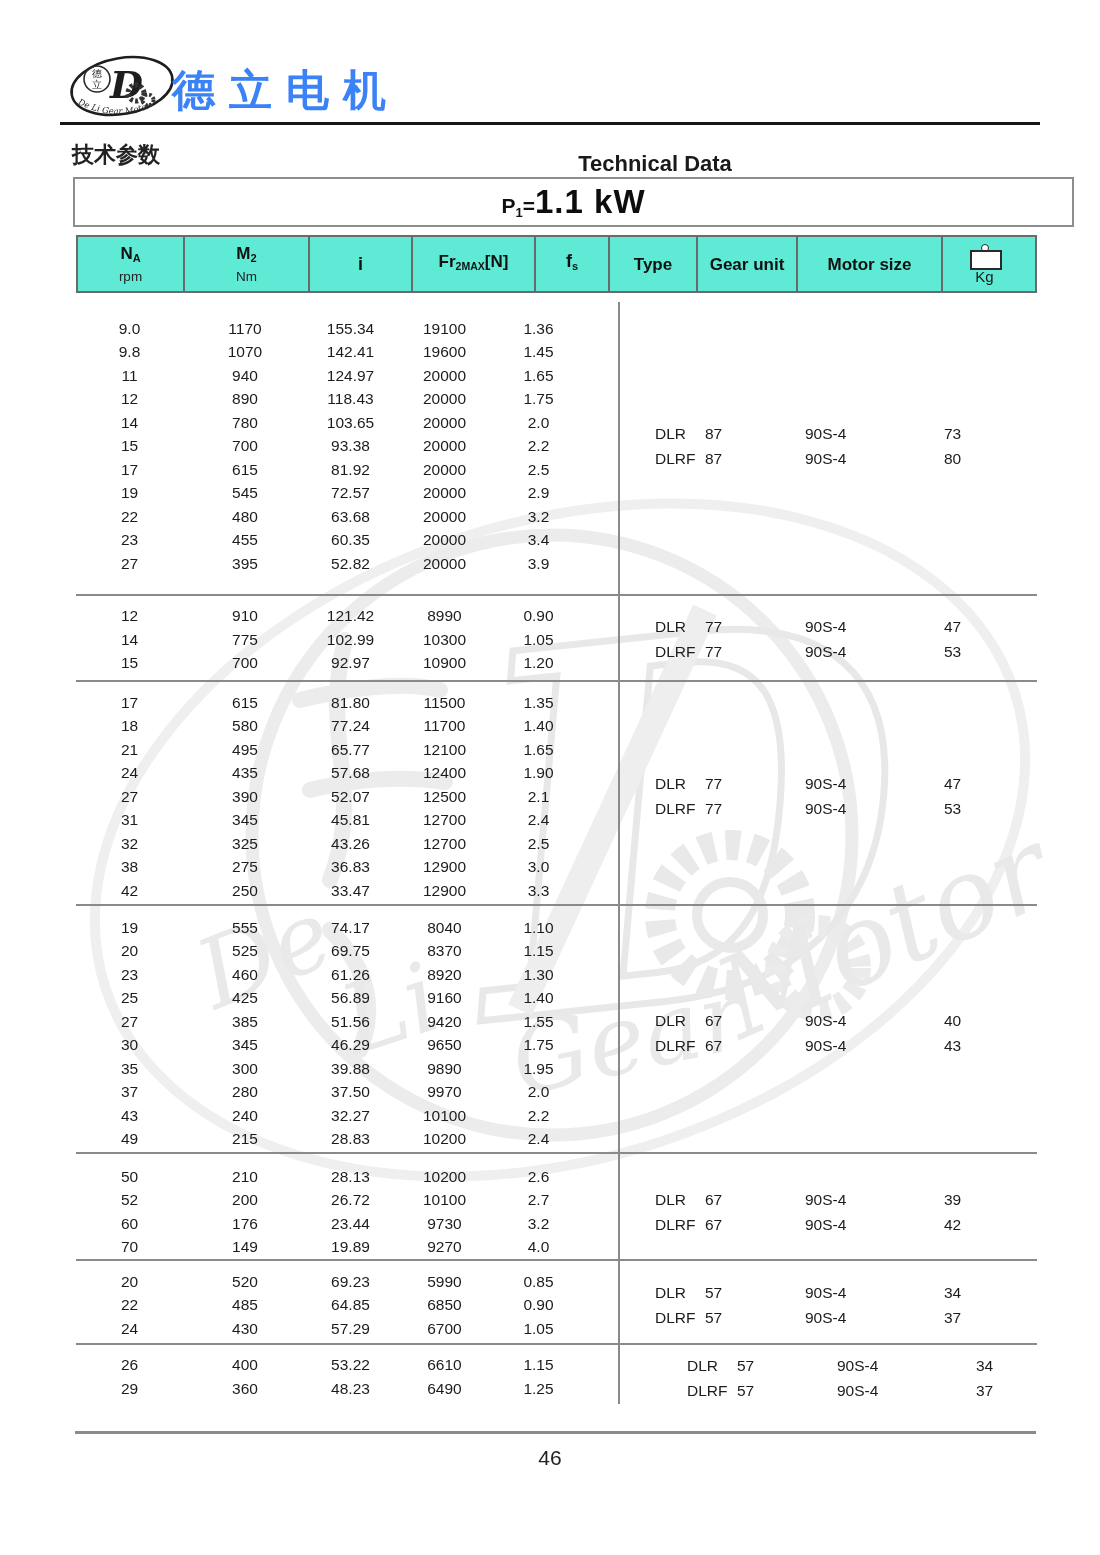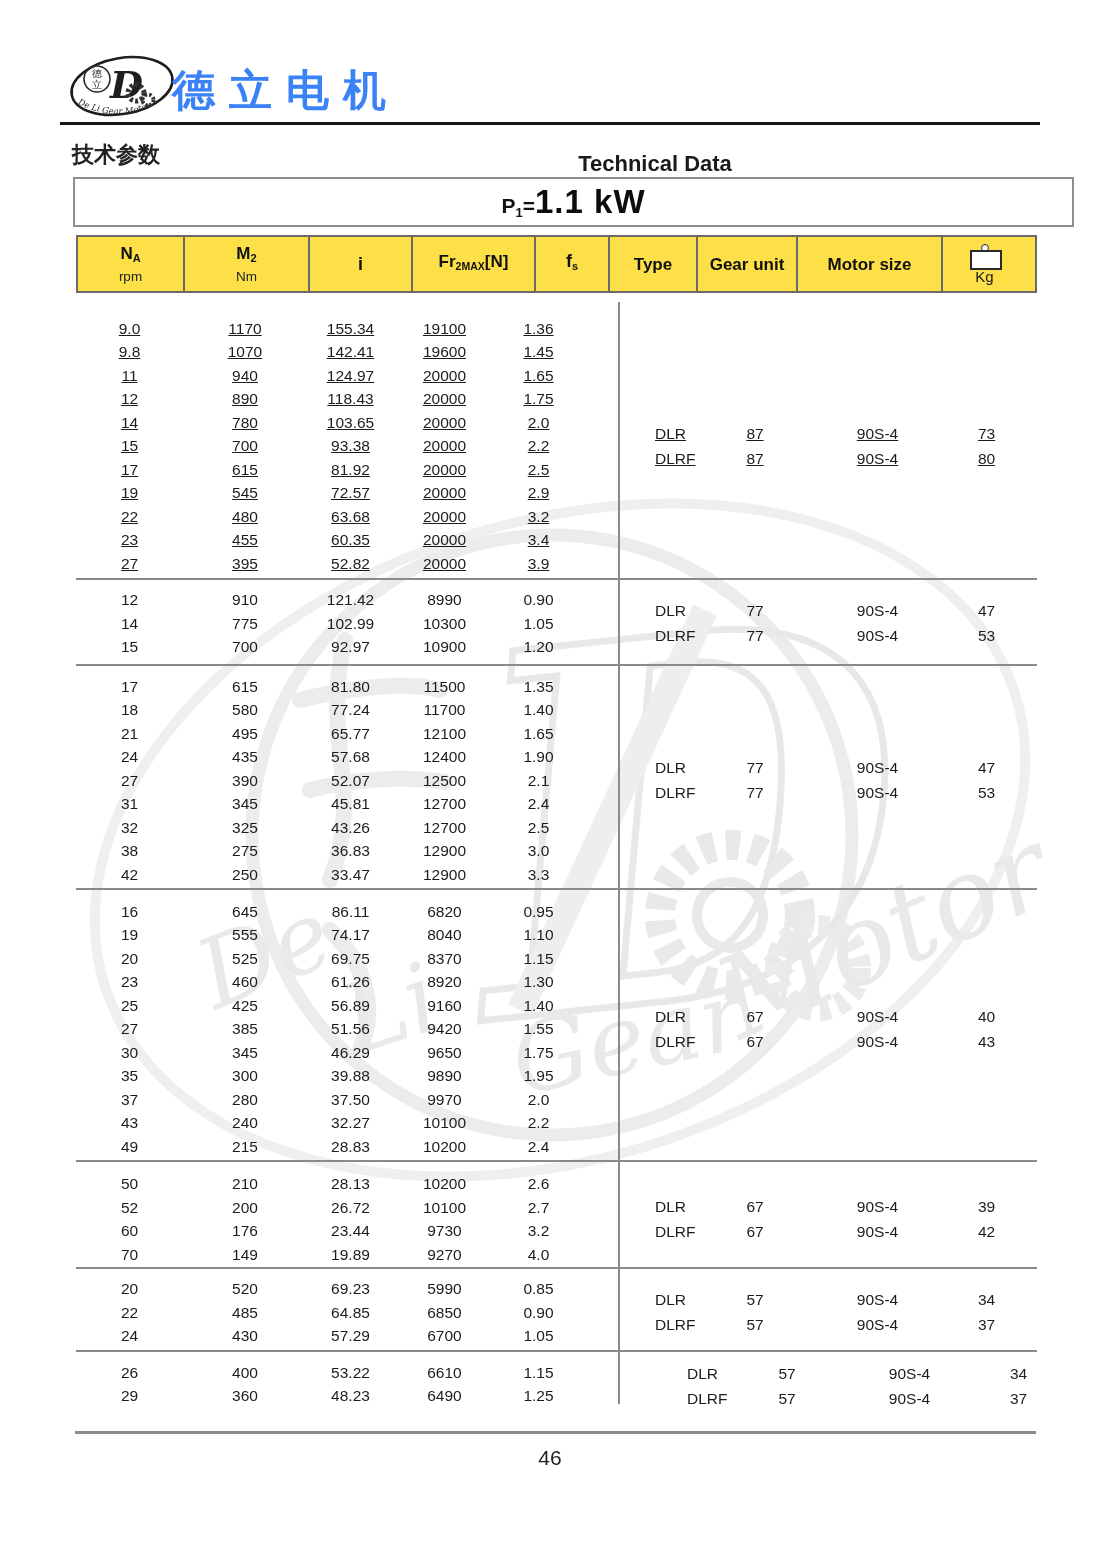--- a/index.html
+++ b/index.html
@@ -20,21 +20,21 @@
 
   
   .title-box{position:absolute;left:73px;top:177px;width:1001px;height:50px;box-sizing:border-box;
              border:2px solid #8d8d8d;background:#fff;text-align:center;line-height:45px;}
   .p-pre{font-size:21px;font-weight:bold;color:#111;}
   .p-sub{font-size:13px;font-weight:bold;vertical-align:-4px;}
   .p-big{font-size:33px;font-weight:bold;letter-spacing:1px;color:#0d0d0d;}
 
   
   .thead{position:absolute;left:76px;top:235px;width:961px;height:58px;box-sizing:border-box;
-         border:2px solid #6a6a6a;display:flex;background:#fde047;}
+         border:2px solid #6a6a6a;display:flex;background:#5eead4;}
   .hcell{box-sizing:border-box;border-right:2px solid #6a6a6a;display:flex;flex-direction:column;
          align-items:center;justify-content:center;text-align:center;}
   .hcell:last-child{border-right:none;}
   .h-main{font-size:17px;font-weight:bold;color:#111;line-height:19px;}
   .h-sub{font-size:11px;font-weight:bold;vertical-align:-3px;}
   .h-frsub{font-size:10.5px;font-weight:bold;vertical-align:-3px;}
   .h-unit{font-size:13.5px;color:#222;line-height:15px;margin-top:1px;}
   .w-na{width:107px}.w-m2{width:125px}.w-i{width:103px}.w-fr{width:123px}.w-fs{width:74px}
   .w-type{width:88px}.w-gear{width:100px}.w-motor{width:145px}.w-kg{width:83px}
   .kgicon{position:relative;width:30px;height:24px;margin-bottom:1px;}
@@ -51,21 +51,21 @@
   .g-left{width:542px;}
   .g-right{width:417px;display:flex;flex-direction:column;justify-content:center;}
   .drow{display:flex;height:23.5px;align-items:center;}
   .drow div{text-align:center;font-size:15.5px;color:#1c1c1c;}
   .c-na{width:107px;}
   .c-m2{width:134px;position:relative;left:-5px;}
   .c-i{width:103px;position:relative;left:-18px;}
   .c-fr{width:123px;position:relative;left:-37px;}
   .c-fs{width:75px;position:relative;left:-42px;}
   .trow{display:flex;height:25px;align-items:center;}
-  .trow div{font-size:15.5px;color:#1c1c1c;text-align:center;}
+  .trow div{font-size:15.5px;color:#1c1c1c;text-align:left;}
   .t-type{width:87px;text-align:left !important;padding-left:37px;box-sizing:border-box;}
   .t-gear{width:100px;}
   .t-motor{width:145px;}
   .t-kg{width:85px;position:relative;left:-6px;}
 
   
   .footer-rule{position:absolute;left:75px;top:1431px;width:961px;height:3px;background:#8b8b8b;}
   .page-num{position:absolute;left:0;top:1446px;width:1100px;text-align:center;font-size:21px;color:#222;}
 </style>
 </head>
@@ -147,21 +147,21 @@
         <div class="kgicon">
           <div class="knob"></div>
             <div class="block"></div>
         </div>
         <div class="kg-label">Kg</div>
       </div>
     </div>
 
     <div class="data-area">
       <div class="vline"></div>
-    <div class="group" style="padding-top: 21px; padding-bottom: 2px; text-decoration: underline;">
+    <div class="group" style="padding-top: 21px; padding-bottom: 18px;">
           <div class="g-left">
             <div class="drow">
               <div class="c-na">9.0</div>
               <div class="c-m2">1170</div>
               <div class="c-i">155.34</div>
               <div class="c-fr">19100</div>
               <div class="c-fs">1.36</div>
             </div>
             <div class="drow">
               <div class="c-na">9.8</div>
@@ -365,27 +365,20 @@
               <div class="t-type">DLRF</div>
               <div class="t-gear">77</div>
               <div class="t-motor">90S-4</div>
               <div class="t-kg">53</div>
             </div>
           </div>
         </div>
         <div class="group" style="padding-top: 10px; padding-bottom: 1px;">
           <div class="g-left">
             <div class="drow">
-              <div class="c-na">16</div>
-              <div class="c-m2">645</div>
-              <div class="c-i">86.11</div>
-              <div class="c-fr">6820</div>
-              <div class="c-fs">0.95</div>
-            </div>
-            <div class="drow">
               <div class="c-na">19</div>
               <div class="c-m2">555</div>
               <div class="c-i">74.17</div>
               <div class="c-fr">8040</div>
               <div class="c-fs">1.10</div>
             </div>
             <div class="drow">
               <div class="c-na">20</div>
               <div class="c-m2">525</div>
               <div class="c-i">69.75</div>

